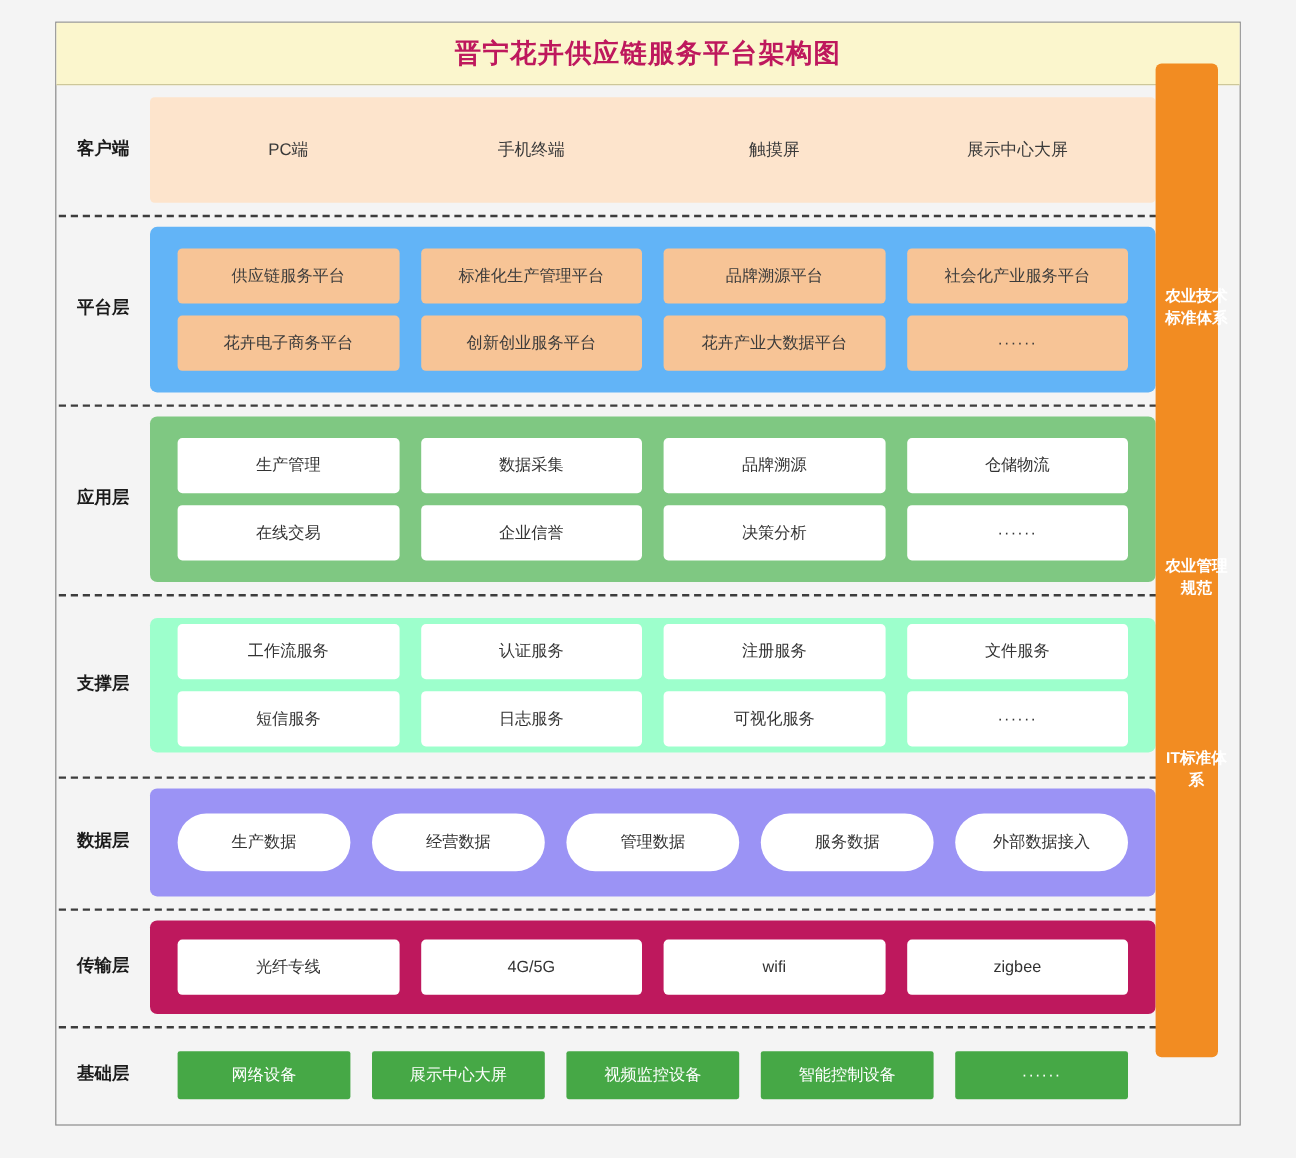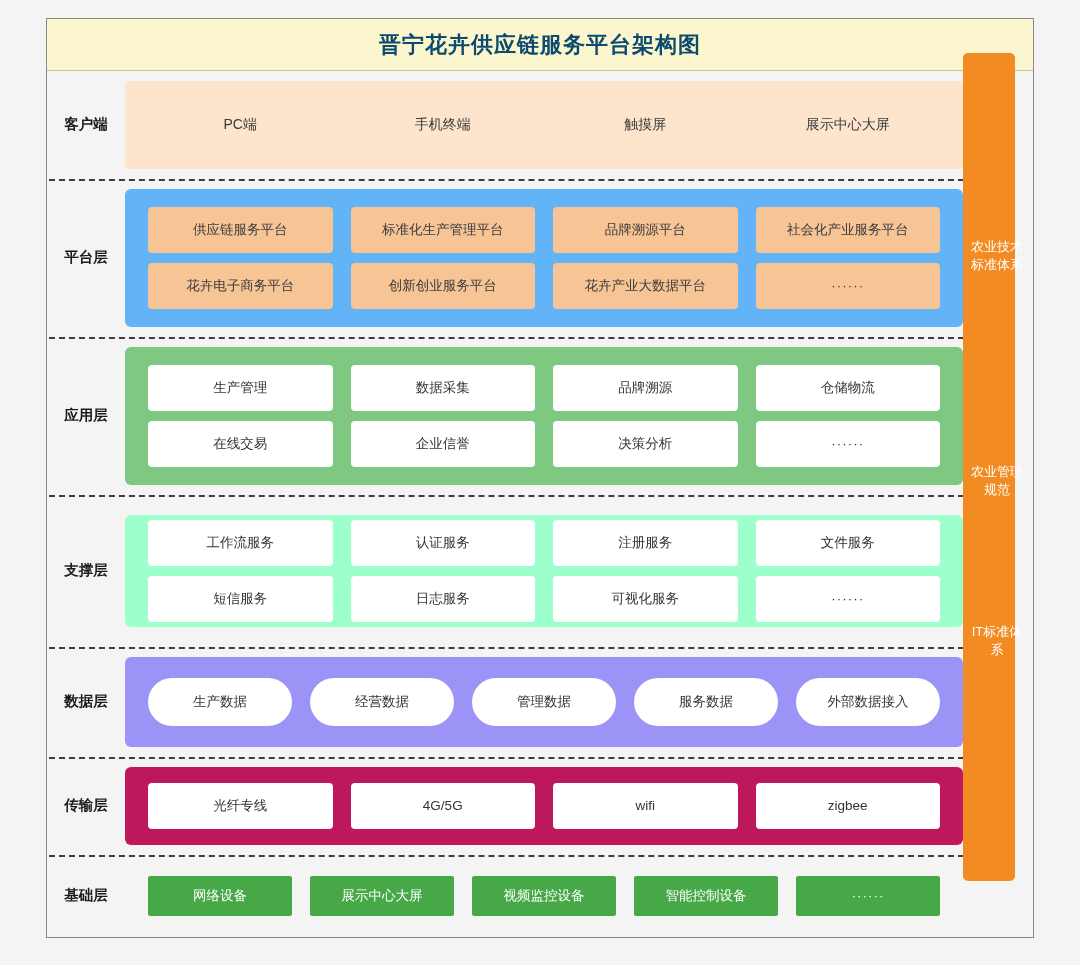--- a/index.html
+++ b/index.html
@@ -36,21 +36,21 @@
     background: #fbf6cd;
     border-bottom: 1px solid #cdc79a;
     box-sizing: border-box;
     display: flex;
     align-items: center;
     justify-content: center;
   }
   .title-text {
     font-size: 22px;
     font-weight: bold;
-    color: #0c4a6e;
+    color: #be185d;
     letter-spacing: 1px;
   }
   
   .rows {
     position: absolute;
     left: 0px;
     top: 52px;
     width: 986px;
     height: 866px;
   }
@@ -160,21 +160,21 @@
     border-radius: 5px;
     box-sizing: border-box;
   }
   .std-item {
     position: absolute;
     left: 0;
     width: 68px;
     text-align: center;
     color: #ffffff;
     font-size: 13px;
-    font-weight: normal;
+    font-weight: bold;
     line-height: 1.35;
     word-break: break-all;
     padding: 0 7px;
     box-sizing: border-box;
   }
 </style>
 </head>
 <body>
 
 <div id="canvas">

